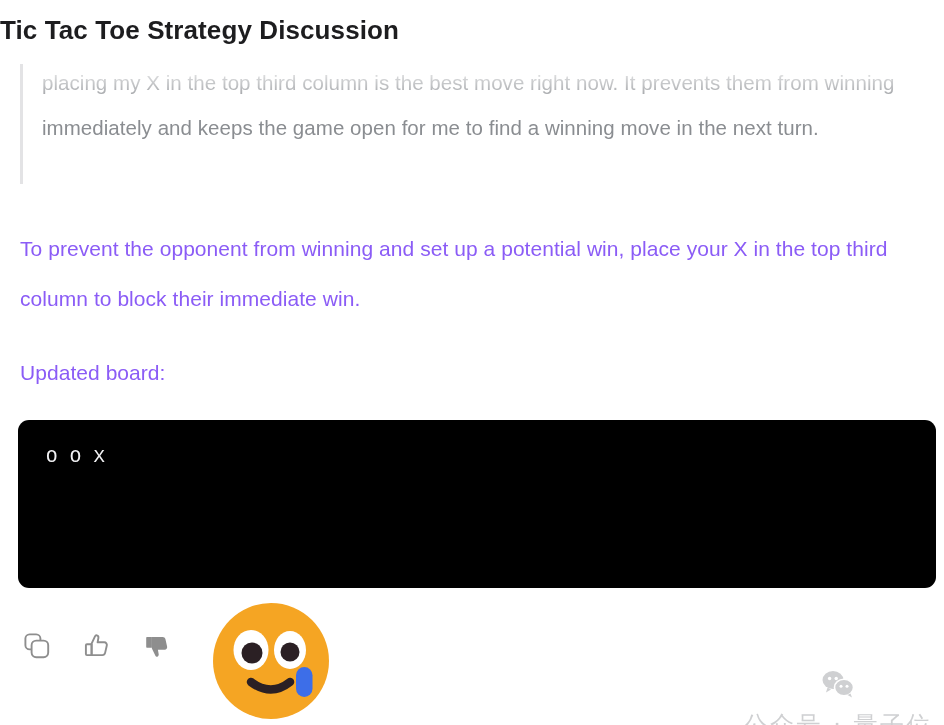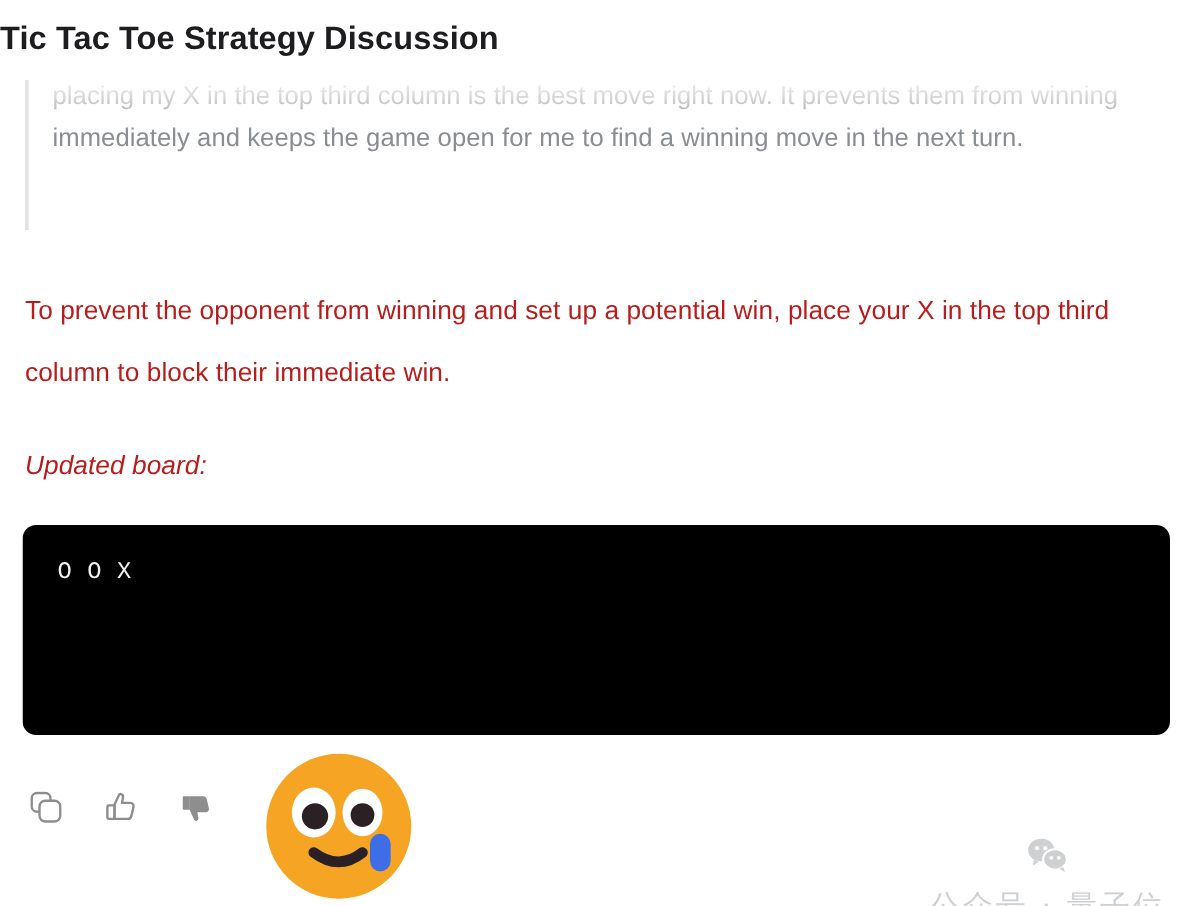--- a/index.html
+++ b/index.html
@@ -37,45 +37,45 @@
     left: 20px;
     width: 904px;
     height: 120px;
     border-left: 3px solid #e3e3e5;
     box-sizing: border-box;
     padding-left: 19px;
     overflow: hidden;
   }
   .quote-text {
     font-size: 20.5px;
-    line-height: 34px;
+    line-height: 45px;
     color: #8a8d91;
     font-weight: 400;
     margin: 0;
     position: relative;
     top: -4px;
     letter-spacing: 0.05px;
     -webkit-mask-image: linear-gradient(to bottom, rgba(0,0,0,0.13) 0px, rgba(0,0,0,0.28) 14px, rgba(0,0,0,1) 46px);
     mask-image: linear-gradient(to bottom, rgba(0,0,0,0.13) 0px, rgba(0,0,0,0.28) 14px, rgba(0,0,0,1) 46px);
   }
 
   
   .body-para {
     position: absolute;
     left: 20px;
     width: 900px;
     font-size: 21px;
     line-height: 50px;
-    color: #b91c1c;
+    color: #8b5cf6;
     font-weight: 400;
     margin: 0;
     letter-spacing: 0.05px;
   }
   .body-para.p1 { top: 224px; }
-  .body-para.p2 { top: 348px; font-style: italic; }
+  .body-para.p2 { top: 348px; }
 
   
   .code-block {
     position: absolute;
     left: 18px;
     top: 420px;
     width: 918px;
     border-radius: 11px;
     overflow: hidden;
   }

